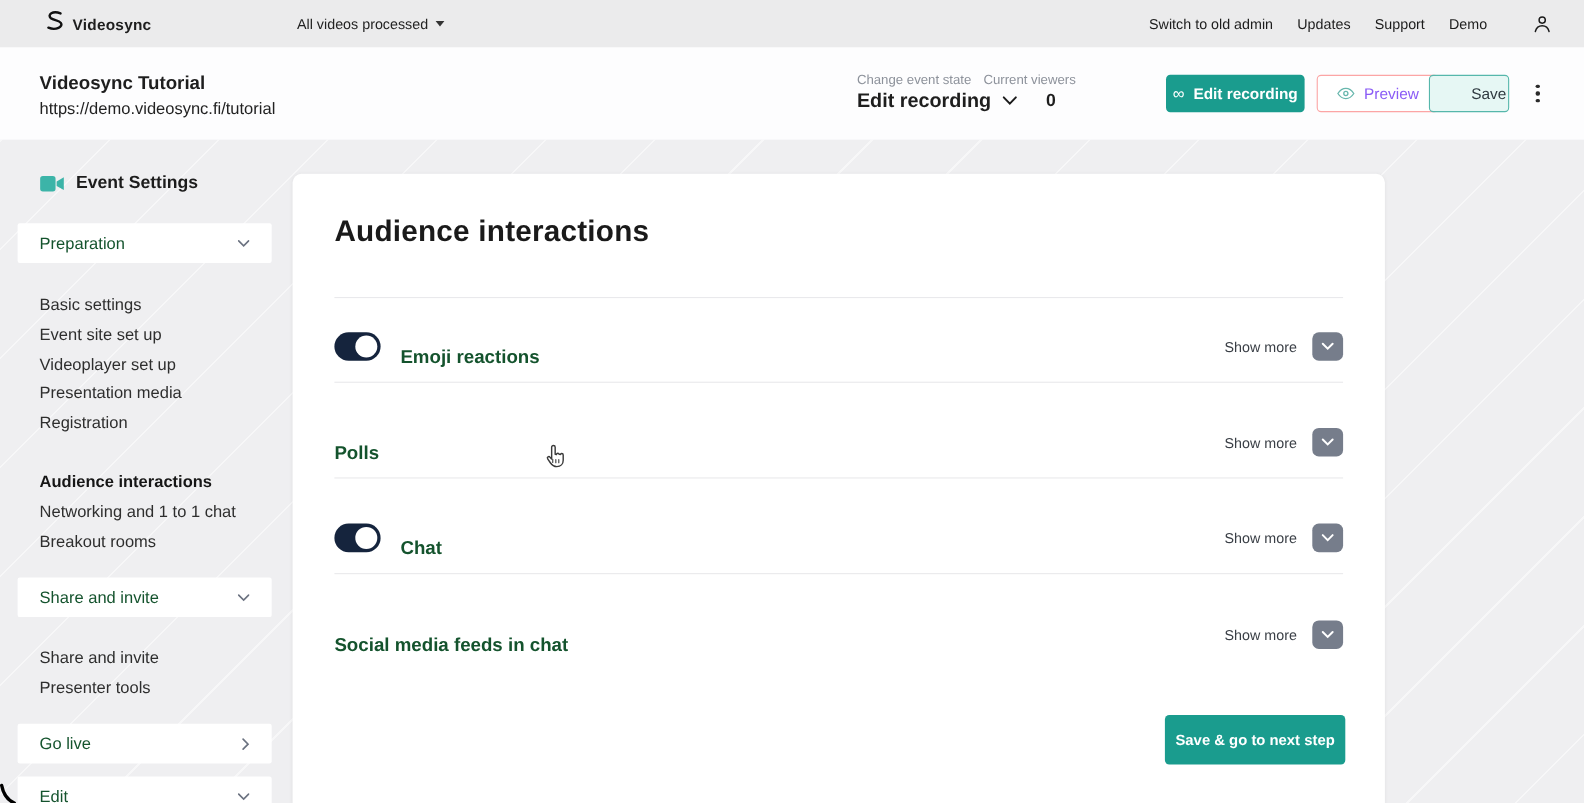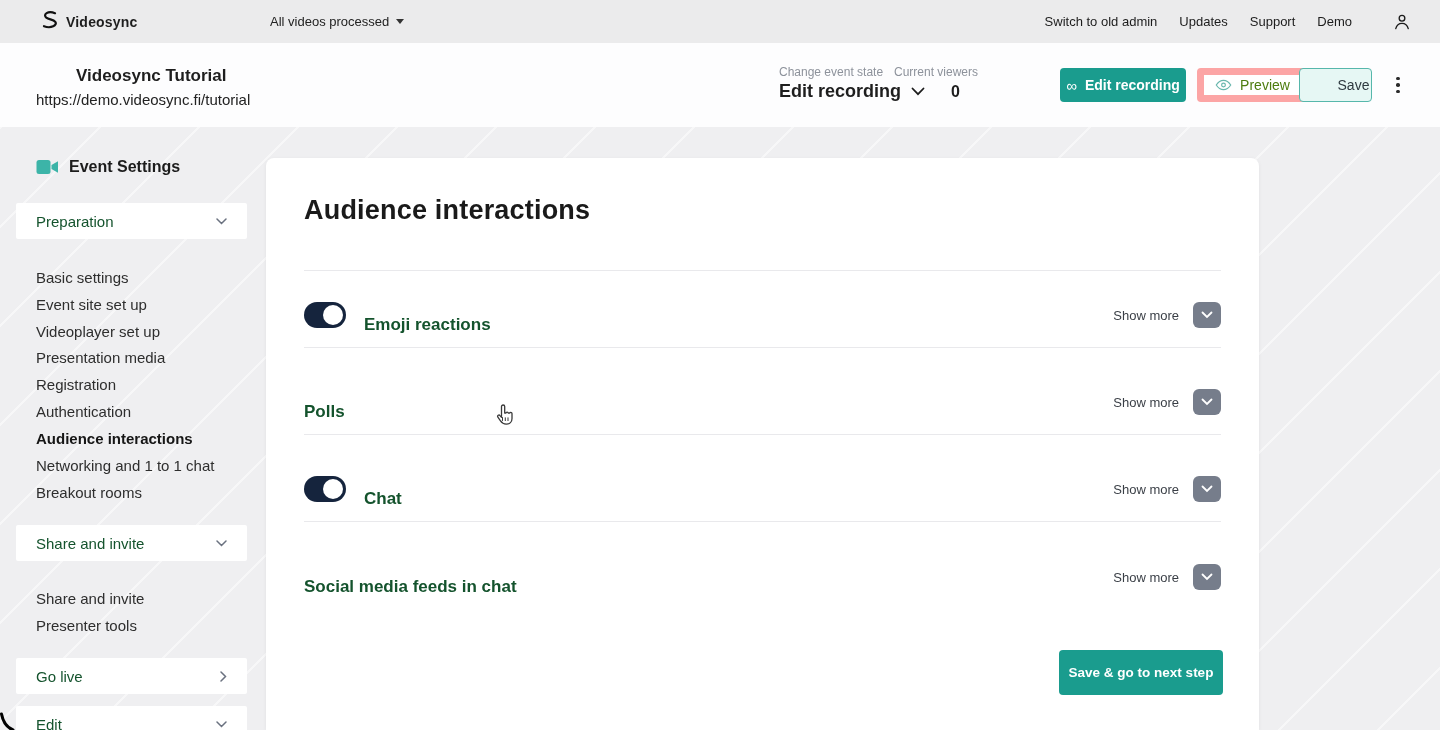--- a/index.html
+++ b/index.html
@@ -11,29 +11,29 @@
   .topbar { position:absolute; top:0; left:0; width:1440px; height:43px; background:#ebebec; }
   .brand { position:absolute; left:40px; top:0; height:43px; display:flex; align-items:center; gap:8px; }
   .brand-name { font-size:14px; font-weight:700; letter-spacing:.2px; }
   .videos-status { position:absolute; left:270px; top:0; height:43px; display:flex; align-items:center; gap:7px; font-size:13px; color:#222; cursor:pointer; }
   .caret-down { width:0; height:0; border-left:4px solid transparent; border-right:4px solid transparent; border-top:5px solid #333; }
   .topbar-right { position:absolute; right:28px; top:0; height:43px; display:flex; align-items:center; gap:22px; }
   .topbar-link { font-size:13px; color:#1c1c1c; cursor:pointer; }
 
   
   .header { position:absolute; top:43px; left:0; width:1440px; height:84px; background:#fdfdfe; }
-  .event-title { position:absolute; left:36px; top:23px; font-size:17px; font-weight:700;margin-left:40px; }
+  .event-title { position:absolute; left:36px; top:23px; font-size:17px; font-weight:700; }
   .event-url { position:absolute; left:36px; top:48px; font-size:15px; color:#222; }
   .state-label { position:absolute; left:779px; top:22px; font-size:12px; color:#8d929b; }
   .state-value { position:absolute; left:779px; top:38px; font-size:18px; font-weight:700; display:flex; align-items:center; gap:10px; cursor:pointer; }
   .viewers-label { position:absolute; left:894px; top:22px; font-size:12px; color:#8d929b; }
   .viewers-count { position:absolute; left:951px; top:40px; font-size:16px; font-weight:700; }
   .btn { display:flex; align-items:center; justify-content:center; gap:8px; font-size:14px; border-radius:4px; cursor:pointer; }
   .btn-teal { position:absolute; left:1060px; top:25px; width:126px; height:34px; background:var(--teal,#1a9c8e); color:#fff; font-weight:600; }
-  .btn-preview { position:absolute; left:1197px; top:25px; width:111px; height:34px; background:#fff; border:7px solid #fca5a5; color:#4d7c0f; }
+  .btn-preview { position:absolute; left:1197px; top:25px; width:111px; height:34px; background:#fff; border:1px solid #fca5a5; color:#8b5cf6; }
   .btn-save { position:absolute; left:1299px; top:25px; width:73px; height:34px; background:#e6f7f4; border:1px solid #56b7ab; color:#2f3a40;padding-left:36px; }
   .kebab { position:absolute; left:1391px; top:28px; width:14px; height:28px; display:flex; flex-direction:column; align-items:center; justify-content:center; gap:3px; cursor:pointer; }
   .kebab i { width:3.5px; height:3.5px; border-radius:50%; background:#2b2b2b; }
   .inf-icon { font-size:15px; line-height:1; font-weight:400; }
 
   
   .content-deco { position:absolute; top:127px; left:0; width:1440px; height:603px;
     background-image:repeating-linear-gradient(135deg, rgba(255,255,255,.5) 0 1.5px, rgba(0,0,0,0) 1.5px 70px); }
 
   
@@ -145,21 +145,20 @@
       <svg width="11" height="7" viewBox="0 0 11 7">
           <path d="M1 1 5.5 5.5 10 1" stroke="#6b7280" stroke-width="1.5" fill="none" stroke-linecap="round"></path>
         </svg>
     </div>
 
     <div class="sb-item" style="top:137px;">Basic settings</div>
     <div class="sb-item" style="top:164px;">Event site set up</div>
     <div class="sb-item" style="top:191px;">Videoplayer set up</div>
     <div class="sb-item" style="top:217px;">Presentation media</div>
     <div class="sb-item" style="top:244px;">Registration</div>
-    <div class="sb-item" style="top:271px;">Authentication</div>
     <div class="sb-item active" style="top:298px;">Audience interactions</div>
     <div class="sb-item" style="top:325px;">Networking and 1 to 1 chat</div>
     <div class="sb-item" style="top:352px;">Breakout rooms</div>
 
     <div class="sb-section" style="top:398px;">
       <span class="sb-section-label">Share and invite</span>
       <svg width="11" height="7" viewBox="0 0 11 7">
           <path d="M1 1 5.5 5.5 10 1" stroke="#6b7280" stroke-width="1.5" fill="none" stroke-linecap="round"></path>
         </svg>
     </div>

